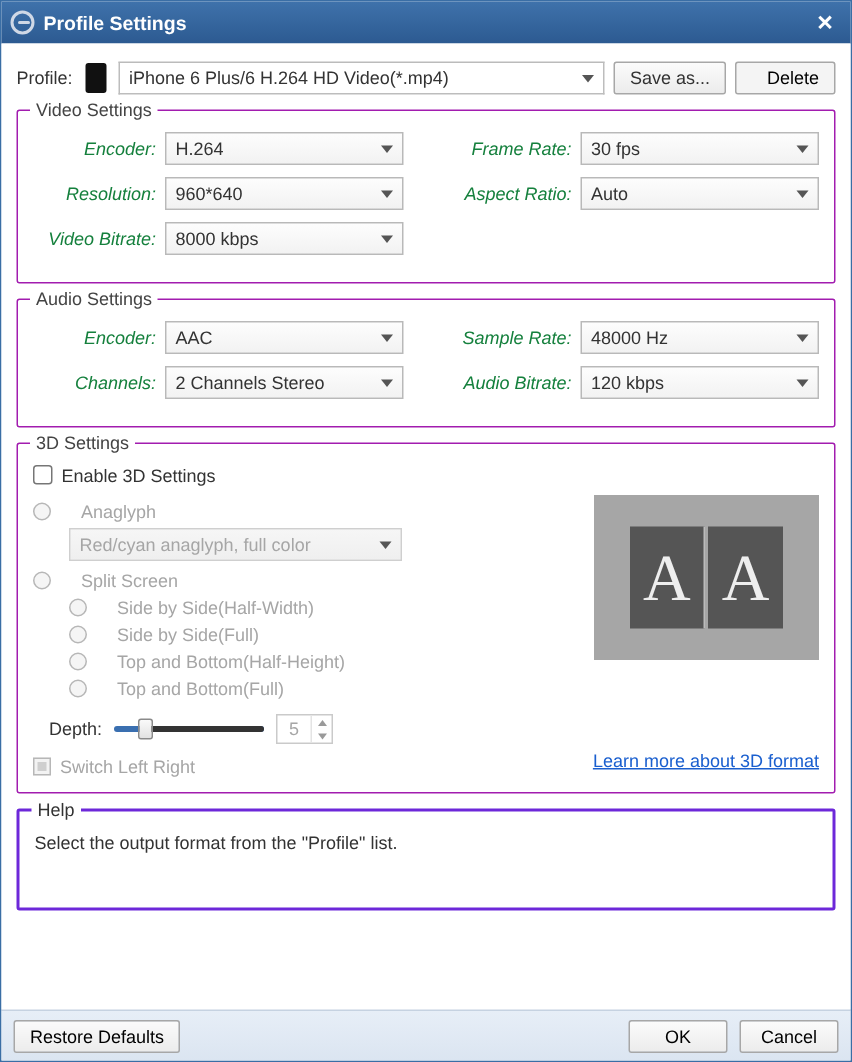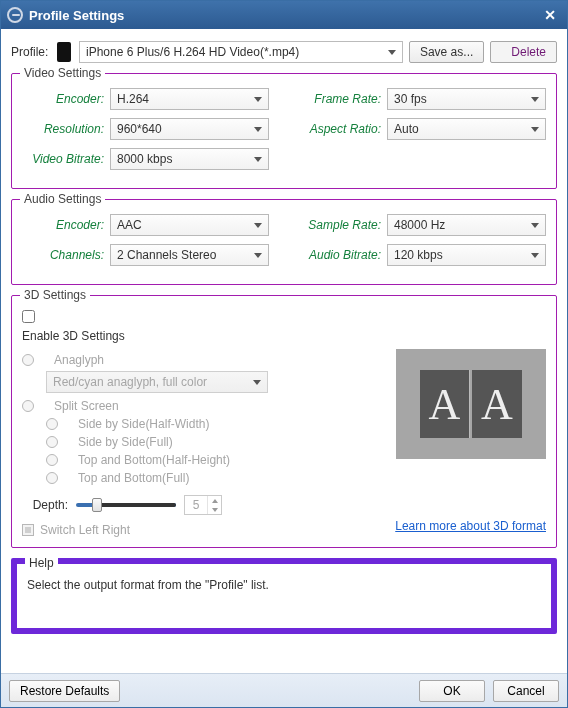--- a/index.html
+++ b/index.html
@@ -43,41 +43,41 @@
     position: absolute; right: 6px; top: 50%; margin-top: -2px;
     width: 0; height: 0; border-left: 4px solid transparent; border-right: 4px solid transparent;
     border-top: 5px solid #555;
   }
   .btn {
     height: 22px; border: 1px solid #a7a7a7;
     background: linear-gradient(#fbfbfb, #ececec);
     padding: 0 10px; font-size: 12px; display: flex; align-items: center; justify-content: center;
     cursor: pointer; border-radius: 2px; min-width: 66px;
   }
-  .btn.disabled { color: #701a75; background: #f4f4f4; cursor: default; padding-left: 20px; }
+  .btn.disabled { color: #000000; background: #f4f4f4; cursor: default; padding-left: 20px; }
 
   
   .group { border: 1px solid #a21caf; border-radius: 2px; margin-bottom: 10px; padding: 14px 10px 10px 10px; position: relative; }
   .group .legend {
     position: absolute; top: -8px; left: 8px; background: #fff; padding: 0 4px; color: #444;
   }
   .cols { display: flex; gap: 30px; }
   .col { flex: 1; }
   .row { display: flex; align-items: center; margin-bottom: 8px; height: 22px; }
   .row .flabel { width: 88px; text-align: right; padding-right: 6px; color: #15803d; font-style: italic; }
   .combo {
     flex: 1; height: 22px; border: 1px solid #b9b9b9;
     background: linear-gradient(#fdfdfd,#f2f2f2);
     display: flex; align-items: center; padding: 0 18px 0 6px; position: relative;
   }
   .combo .caret { border-top-color: #555; }
 
   
   .threeD { }
-  .check { display: flex; gap: 6px; margin-bottom: 6px; flex-direction: column; }
+  .check { display: flex; gap: 6px; margin-bottom: 6px; }
   .check input { margin: 0; width: 13px; height: 13px; }
   .radio-row { display: flex; align-items: center; gap: 20px; margin: 4px 0; color: #a6a6a6; }
   .radio { width: 12px; height: 12px; border: 1px solid #b7b7b7; border-radius: 50%; display: inline-block; background:#f5f5f5; }
   .sub { margin-left: 24px; }
   .combo.disabled { color: #a6a6a6; background: linear-gradient(#f6f6f6,#efefef); border-color: #cfcfcf; }
   .threeD-flex { display: flex; gap: 20px; }
   .threeD-left { flex: 1; }
   .preview {
     width: 150px; height: 110px; background: #a6a6a6; display: flex; align-items: center; justify-content: center; gap: 2px;
   }
@@ -105,21 +105,21 @@
   .spin .val { flex:1; text-align: center; }
   .spin .arrows { width: 14px; height: 100%; display:flex; flex-direction:column; border-left:1px solid #e4e4e4;}
   .spin .arrows div { flex:1; display:flex; align-items:center; justify-content:center; }
   .tri-up { width:0;height:0;border-left:3px solid transparent;border-right:3px solid transparent;border-bottom:4px solid #9a9a9a;}
   .tri-down { width:0;height:0;border-left:3px solid transparent;border-right:3px solid transparent;border-top:4px solid #9a9a9a;}
   .switch-row { display:flex; align-items:center; gap:6px; color:#a6a6a6; margin-top:8px;}
   .switch-row .sq { width:12px; height:12px; border:1px solid #b7b7b7; background:#f3f3f3; position:relative;}
   .switch-row .sq::after{ content:""; position:absolute; left:2px; top:2px; width:6px; height:6px; background:#cfcfcf;}
   .link { color:#1a5fcf; text-decoration: underline; cursor: pointer; }
 
-  .help { border: 6px solid #6d28d9; border-radius: 2px; padding: 14px 10px 36px 10px; position: relative; }
+  .help { border: 2px solid #6d28d9; border-radius: 2px; padding: 14px 10px 36px 10px; position: relative; }
   .help .legend { position:absolute; top:-8px; left:8px; background:#fff; padding:0 4px; }
 
   .footer {
     height: 34px; background: linear-gradient(#e7eef7,#dbe5f1);
     border-top: 1px solid #c6d2e1; display: flex; align-items: center; padding: 0 8px; gap: 8px;
   }
   .footer .spacer { flex: 1; }
 </style>
 </head>
 <body>

